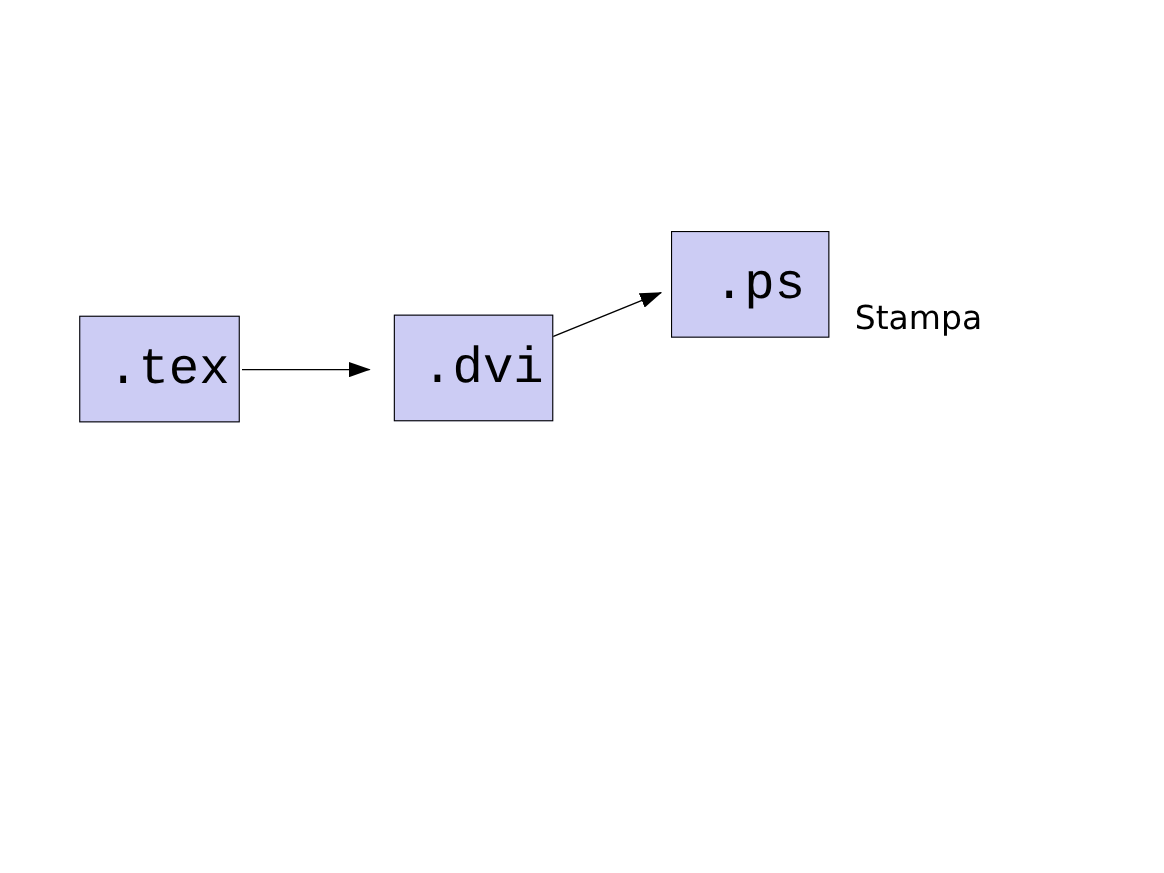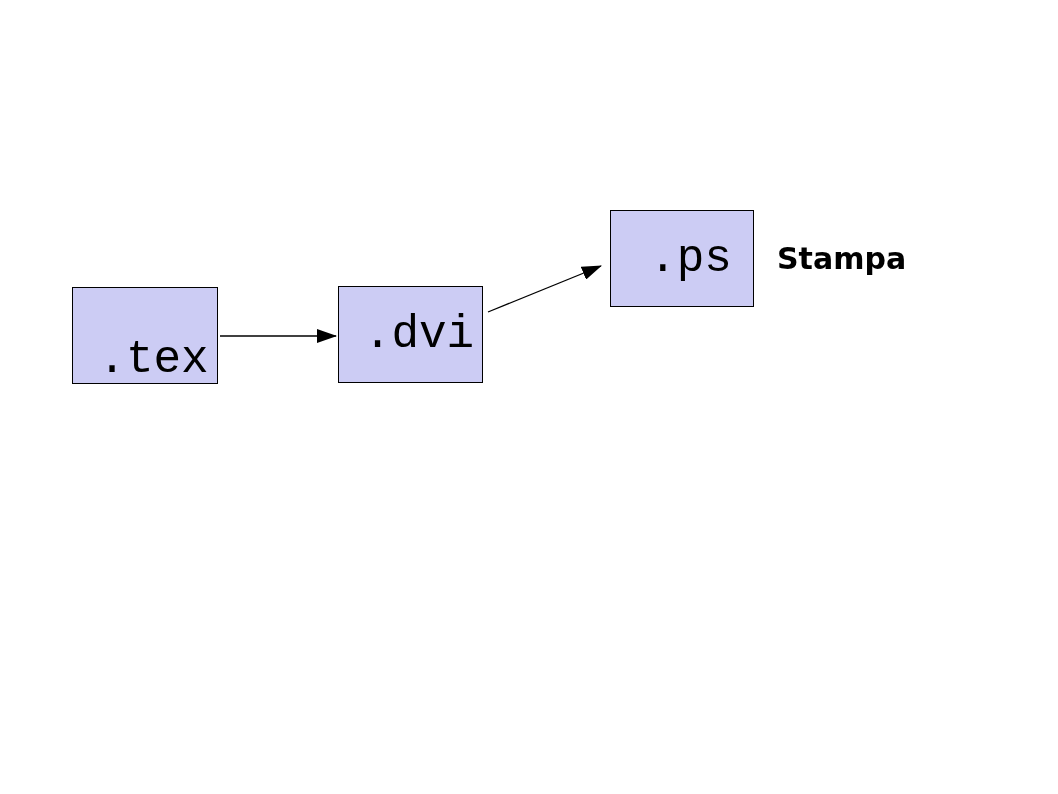--- a/index.html
+++ b/index.html
@@ -23,34 +23,33 @@
     display: flex;
     align-items: center;
     justify-content: center;
     font-family: "Liberation Mono", "DejaVu Sans Mono", monospace;
     font-size: 46px;
     color: var(--text-color, #000000);
     line-height: 1;
     white-space: nowrap;
     padding-left: 17px;
   }
-  #node-tex { left: 72px;  top: 287px; width: 146px; height: 97px; align-items: flex-end; }
-  #node-dvi { left: 338px; top: 286px; width: 145px; height: 97px; }
+  #node-tex { left: 72px;  top: 287px; width: 146px; height: 97px; }
+  #node-dvi { left: 358px; top: 286px; width: 145px; height: 97px; }
   #node-ps  { left: 610px; top: 210px; width: 144px; height: 97px; }
   .annotation {
     position: absolute;
     left: 777px;
     top: 210px;
     height: 97px;
     display: flex;
-    align-items: center;
+    align-items: flex-end;
     font-size: 30px;
     color: var(--text-color, #000000);
     white-space: nowrap;
-    font-weight: bold;
   }
   #edges {
     position: absolute;
     left: 0;
     top: 0;
     width: 1058px;
     height: 794px;
     pointer-events: none;
   }
   #edges line {

